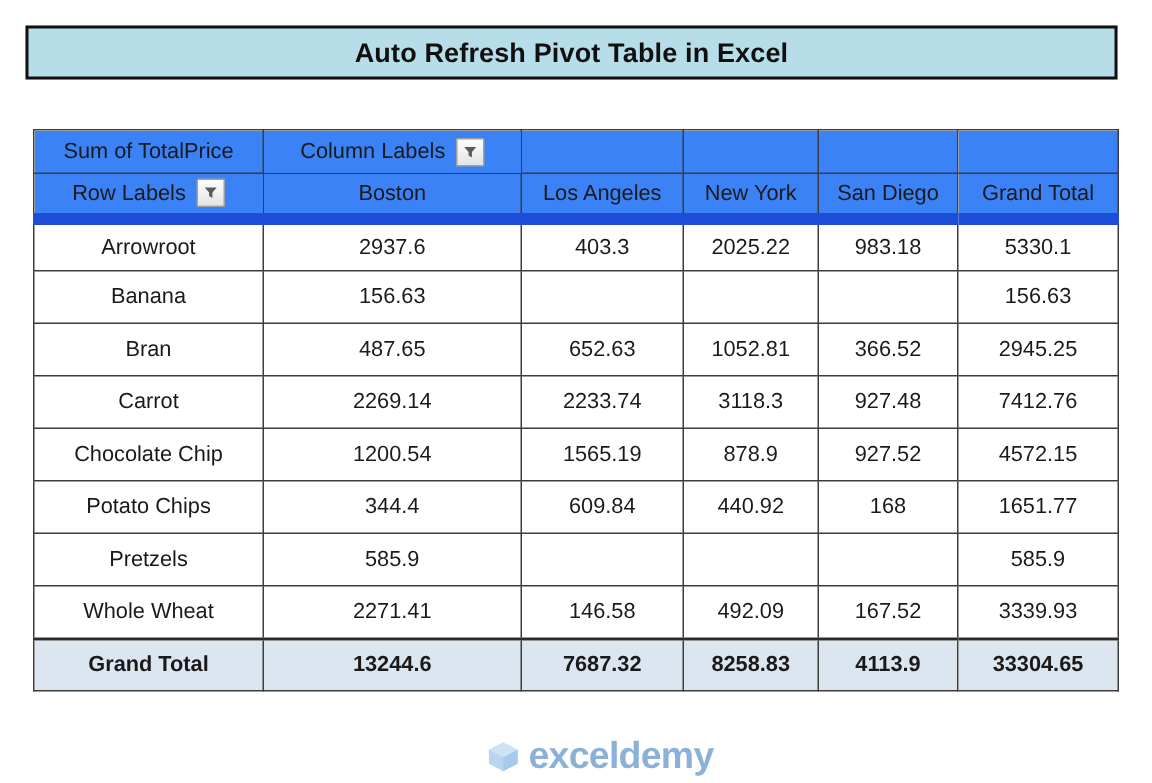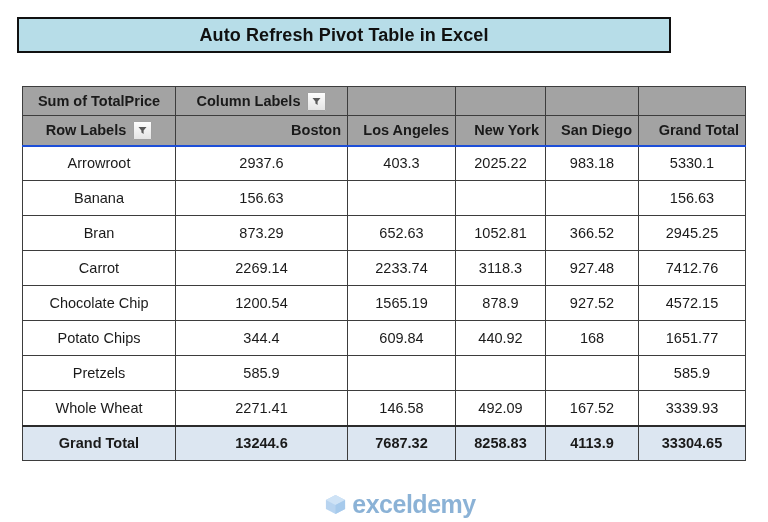--- a/index.html
+++ b/index.html
@@ -13,21 +13,21 @@
     position: relative;
     font-family: "Liberation Sans", sans-serif;
     overflow: hidden;
   }
 
   
   #title-banner {
     position: absolute;
     left: 17px;
     top: 17px;
-    width: 654px;
+    width: 728px;
     height: 36px;
     background: #b7dde8;
     border: 2px solid #111111;
     box-sizing: border-box;
     display: flex;
     align-items: center;
     justify-content: center;
   }
   #title-banner .title-text {
     font-size: 18px;
@@ -64,22 +64,22 @@
   }
   
   col.c-label  { width: 153px; }
   col.c-boston { width: 172px; }
   col.c-la     { width: 108px; }
   col.c-ny     { width: 90px; }
   col.c-sd     { width: 93px; }
   col.c-gt     { width: 107px; }
 
   tr.hdr-row-1 td, tr.hdr-row-2 td {
-    background: #a3a3a3;
-    font-weight: bold;
+    background: #3b82f6;
+    font-weight: normal;
     height: 29px;
   }
   tr.hdr-row-1 td { height: 29px; }
   tr.hdr-row-2 td { height: 30px; }
 
   td.filter-cell {
     position: relative;
   }
   td.filter-cell .cell-inner {
     display: flex;
@@ -103,21 +103,21 @@
   .filter-btn svg { display: block; }
 
   tr.data-row td { height: 35px; background: #ffffff; }
   tr.total-row td {
     height: 35px;
     background: #dce6f1;
     font-weight: bold;
   }
   
   table.pivot { border: 1px solid #2b2b2b; }
-  tr.hdr-row-2 td { border-bottom: 2px solid #1d4ed8; text-align: right; }
+  tr.hdr-row-2 td { border-bottom: 8px solid #1d4ed8; }
   tr.total-row td { border-top: 2px solid #2b2b2b; }
 
   
   #watermark {
     position: absolute;
     left: 305px;
     top: 466px;
     width: 190px;
     height: 42px;
     pointer-events: none;
@@ -214,21 +214,21 @@
         <tr class="data-row">
           <td>Banana</td>
           <td>156.63</td>
           <td></td>
           <td></td>
           <td></td>
           <td>156.63</td>
         </tr>
         <tr class="data-row">
           <td>Bran</td>
-          <td>873.29</td>
+          <td>487.65</td>
           <td>652.63</td>
           <td>1052.81</td>
           <td>366.52</td>
           <td>2945.25</td>
         </tr>
         <tr class="data-row">
           <td>Carrot</td>
           <td>2269.14</td>
           <td>2233.74</td>
           <td>3118.3</td>

